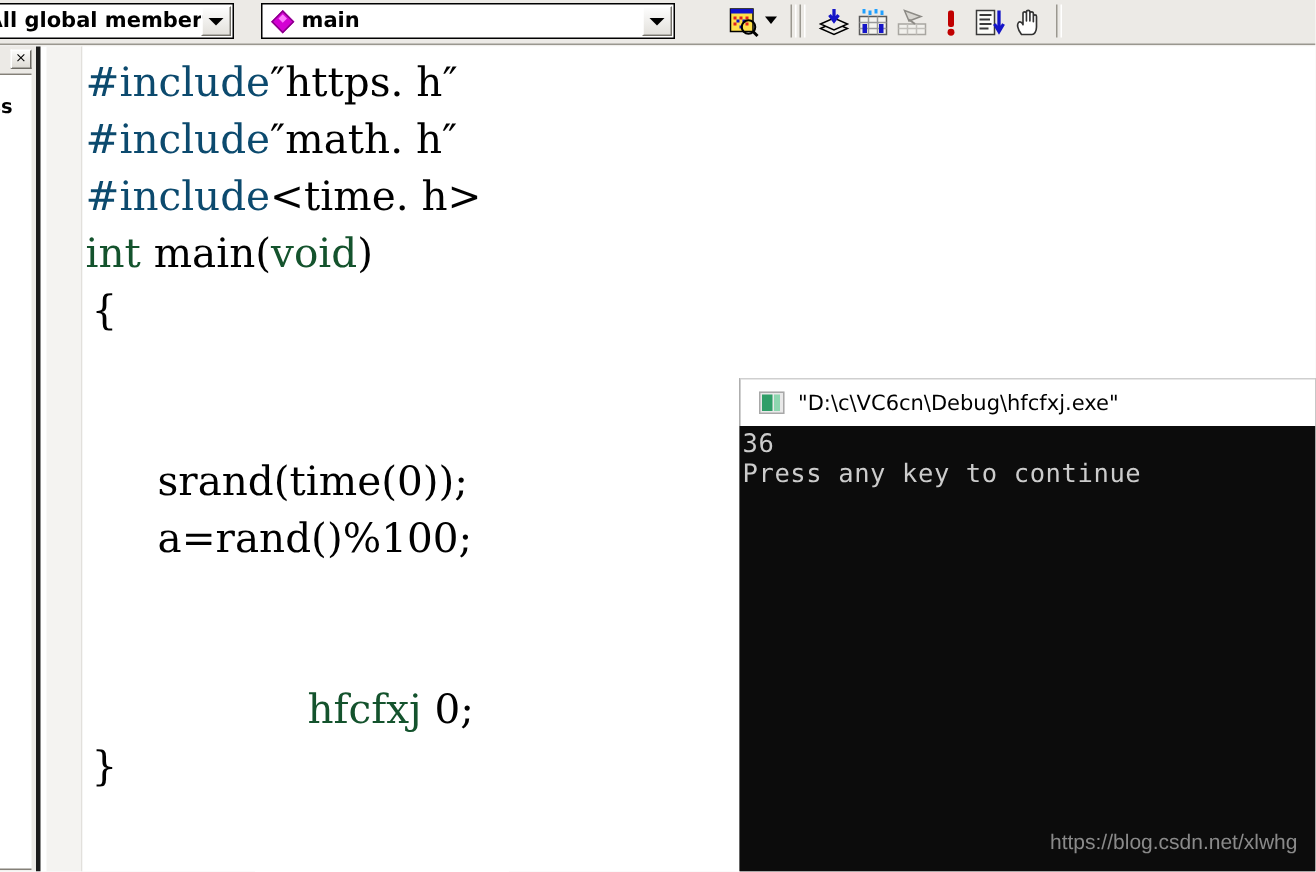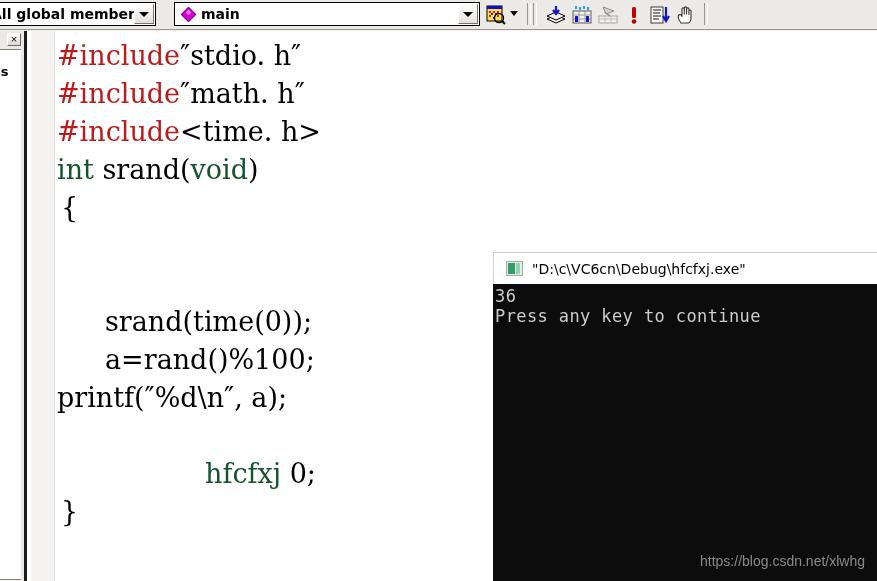--- a/index.html
+++ b/index.html
@@ -40,21 +40,21 @@
     box-sizing:border-box;
     display:flex;align-items:center;justify-content:center;
   }
   .combo-arrow i{
     display:block;width:0;height:0;
     border-left:5px solid transparent;border-right:5px solid transparent;
     border-top:5px solid #000;
   }
   #combo-scope{left:-14px;width:170px;}
   #combo-scope .combo-text{padding-left:4px;}
-  #combo-member{left:174px;width:306px;}
+  #combo-member{left:174px;width:276px;}
   #combo-member .combo-text{padding-left:26px;}
 
   .diamond{
     position:absolute;left:8px;top:6px;width:11px;height:11px;
     background:#d400d4;
     transform:rotate(45deg);
     border:1px solid #8a008a;
     box-sizing:border-box;
   }
   .diamond:after{
@@ -136,21 +136,21 @@
   }
   .code-line{
     position:absolute;left:0;height:38px;line-height:38px;
     font-family:"DejaVu Serif", serif;
     font-size:27px;
     color:#000000;
     white-space:pre;
     letter-spacing:0px;
   }
   .kw{color:#14532d;}
-  .pp{color:#b91c1c;}
+  .pp{color:#0c4a6e;}
 
   
   .console{
     position:absolute;left:493px;top:252px;width:384px;height:329px;
     background:#0c0c0c;
     box-sizing:border-box;
     overflow:hidden;
   }
   .console-titlebar{
     position:absolute;left:0;top:0;right:0;height:32px;
@@ -329,28 +329,27 @@
     </div>
     <div class="dock-body">
       <div class="dock-treetext">ss</div>
     </div>
   </div>
 
   <div class="editor-frame"></div>
   <div class="editor-shadow"></div>
   <div class="editor-gutter"></div>
   <div class="code" id="code-area">
-      <div class="code-line" style="top: 6px; left: 2px;"><span class="pp">#include</span><span>″stdio. h″</span></div>
+      <div class="code-line" style="top: 6px; left: 2px;"><span class="pp">#include</span><span>″https. h″</span></div>
       <div class="code-line" style="top: 82px; left: 2px;"><span class="pp">#include</span><span>&lt;time. h&gt;</span></div>
       <div class="code-line" style="top: 44px; left: 2px;"><span class="pp">#include</span><span>″math. h″</span></div>
-      <div class="code-line" style="top: 120px; left: 2px;"><span class="kw">int</span><span> srand(</span><span class="kw">void</span><span>)</span></div>
+      <div class="code-line" style="top: 120px; left: 2px;"><span class="kw">int</span><span> main(</span><span class="kw">void</span><span>)</span></div>
       <div class="code-line" style="top: 158px; left: 6px;"><span>{</span></div>
       <div class="code-line" style="top: 272px; left: 50px;"><span>srand(time(0));</span></div>
       <div class="code-line" style="top: 310px; left: 50px;"><span>a=rand()%100;</span></div>
-      <div class="code-line" style="top: 348px; left: 2px;"><span>printf(″%d\n″, a);</span></div>
       <div class="code-line" style="top: 424px; left: 150px;"><span class="kw">hfcfxj</span><span> 0;</span></div>
       <div class="code-line" style="top: 462px; left: 6px;"><span>}</span></div>
     </div>
 
   <div class="console">
     <div class="console-titlebar">
       <span class="console-icon"></span>
       <span class="console-title">"D:\c\VC6cn\Debug\hfcfxj.exe"</span>
     </div>
     <div class="console-body" id="console-body">

